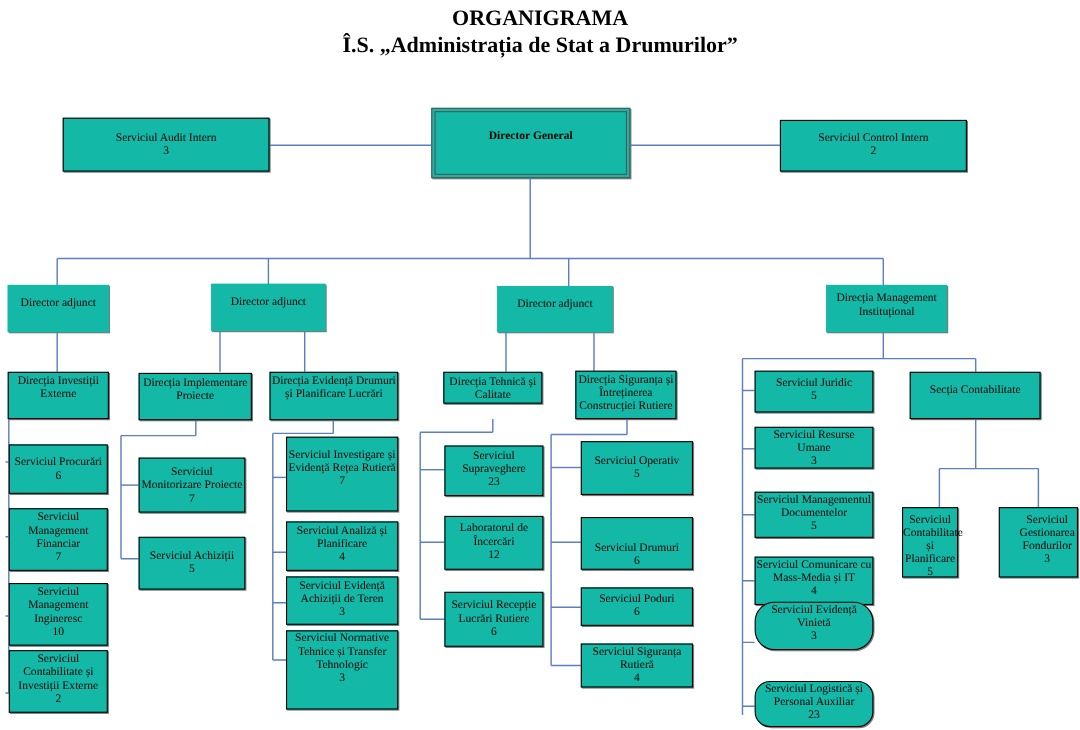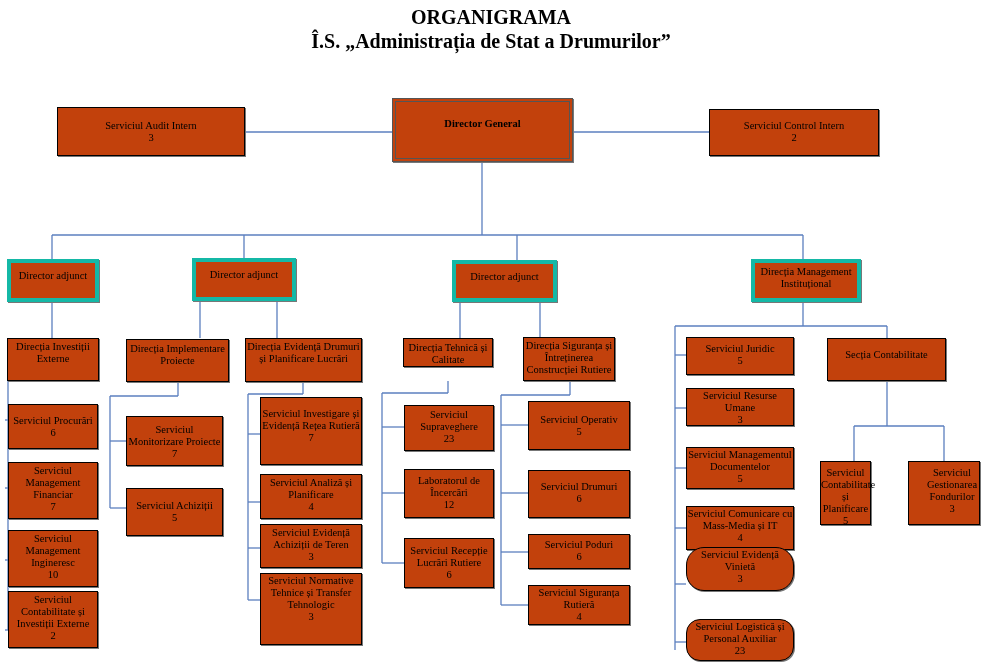--- a/index.html
+++ b/index.html
@@ -3,21 +3,21 @@
 <meta charset="utf-8">
 <style>
   html, body { margin:0; padding:0; background:#ffffff; }
   body { width:982px; height:664px; position:relative; overflow:hidden;
          font-family:"Liberation Serif", serif; color:#000; }
   .title { position:absolute; left:0; width:982px; text-align:center;
            font-weight:bold; font-family:"Liberation Serif", serif; }
   .t1 { top:6px; font-size:20px; }
   .t2 { top:30px; font-size:20px; }
   .box { position:absolute; box-sizing:border-box; border:1px solid #000;
-         background:#c2410c; text-align:center; font-size:10.5px; line-height:12px;
+         background:#14b8a6; text-align:center; font-size:10.5px; line-height:12px;
          padding-top:6px; box-shadow:1px 1px 0 #777; }
   .box.thick { border:4px solid #14b8a6; }
   .box.dbl { border:4px double #555; }
   .box span { display:block; }
   .box .bold { font-weight:bold; }
   svg.lines { position:absolute; left:0; top:0; }
   svg.lines line { stroke:#5b7fbf; stroke-width:1.3; }
 </style>
 </head>
 <body>
@@ -188,21 +188,21 @@
   </div>
 <div class="box" style="left:404px;top:538px;width:90px;height:50px;padding-top:6px;">
     <span>Serviciul Recepție Lucrări Rutiere</span>
     <span>6</span>
   </div>
 
 <div class="box" style="left:528px;top:401px;width:102px;height:49px;padding-top:12px;">
     <span>Serviciul Operativ</span>
     <span>5</span>
   </div>
-<div class="box" style="left:528px;top:470px;width:102px;height:48px;padding-top:10px;">
+<div class="box" style="left:528px;top:470px;width:102px;height:48px;padding-top:22px;">
     <span>Serviciul Drumuri</span>
     <span>6</span>
   </div>
 <div class="box" style="left:528px;top:534px;width:102px;height:35px;padding-top:4px;">
     <span>Serviciul Poduri</span>
     <span>6</span>
   </div>
 <div class="box" style="left:528px;top:585px;width:102px;height:40px;padding-top:1px;">
     <span>Serviciul Siguranța Rutieră</span>
     <span>4</span>

